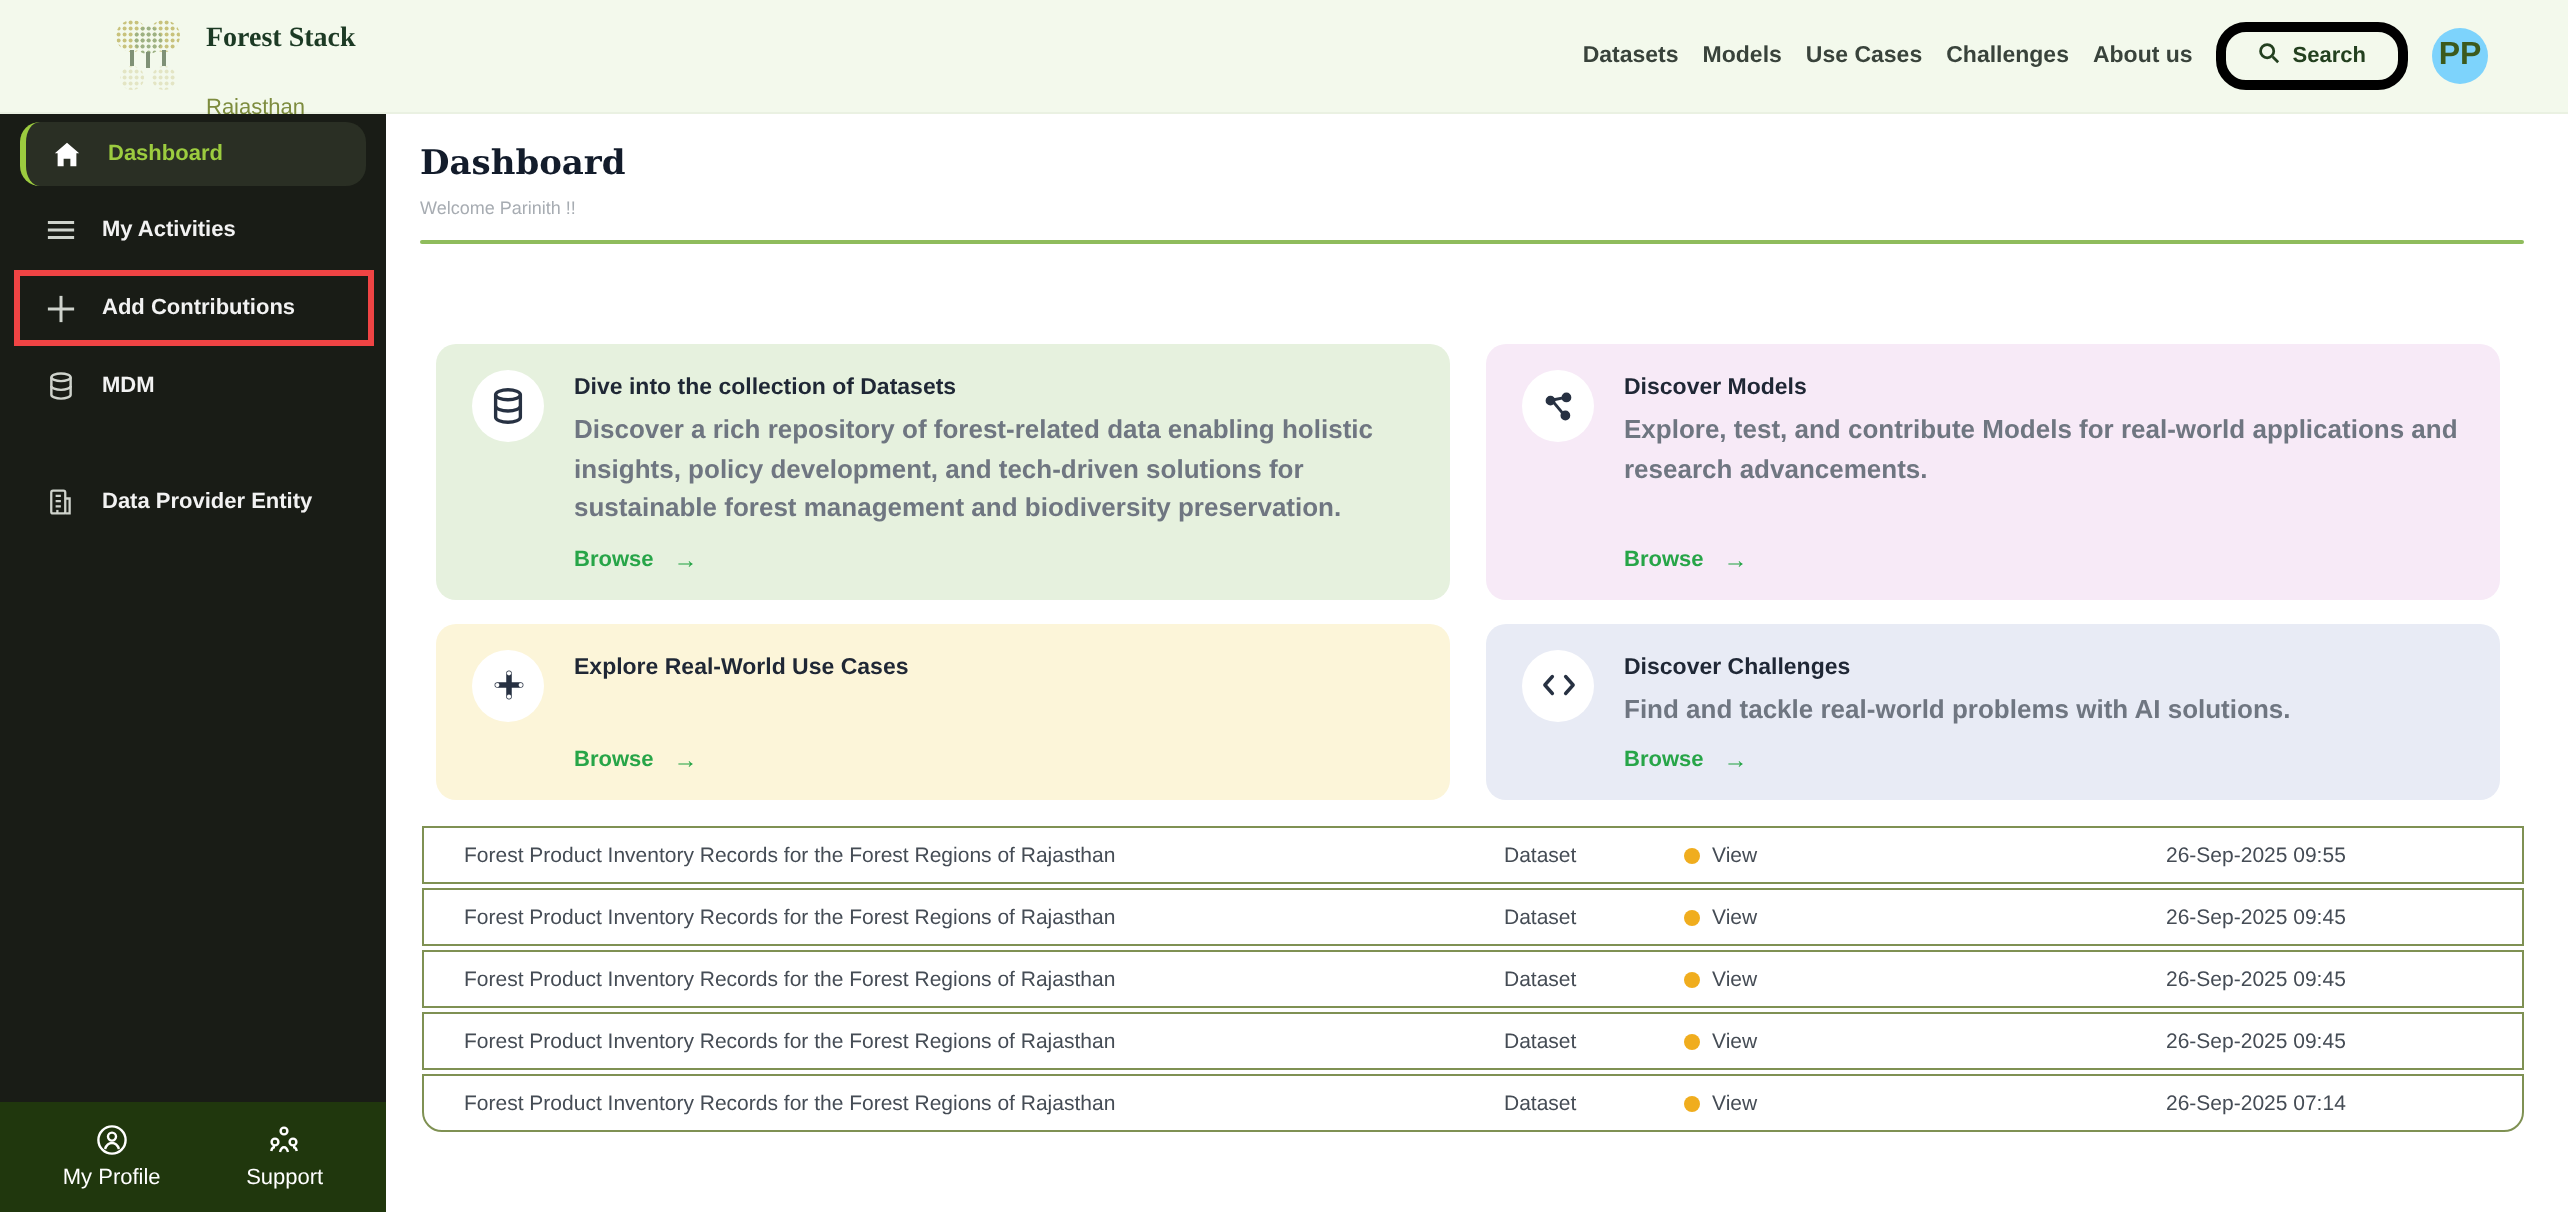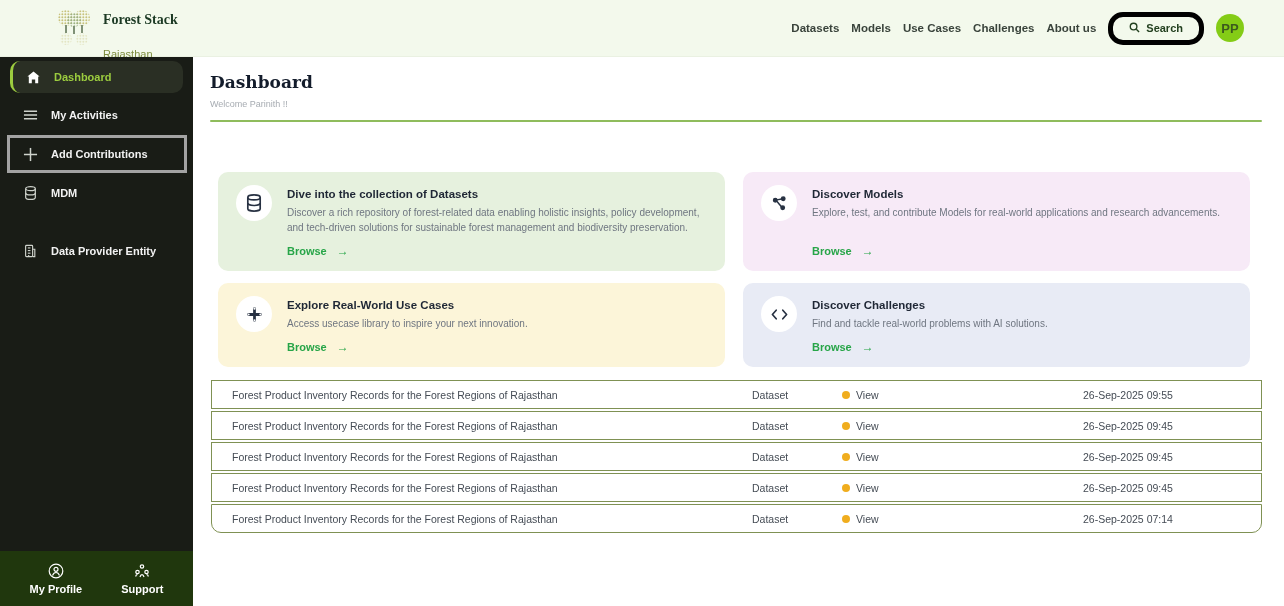--- a/index.html
+++ b/index.html
@@ -11,61 +11,61 @@
     justify-content:space-between; padding:0 40px 0 55px; border-bottom:1px solid #eaf1e2; }
   .brand { display:flex; align-items:center; gap:10px; }
   .brand-text .brand-title { font-family:Liberation Serif, serif; font-weight:bold;
     font-size:14px; color:#1c3a24; line-height:1.2;margin-top:16px; }
   .brand-text .brand-sub { font-size:11px; color:#7d8c3e; margin-top:20px; }
   .topnav { display:flex; align-items:center; gap:12px; }
   .topnav a { text-decoration:none; font-size:11.5px; font-weight:700; color:#39433b; cursor:pointer; }
   .search-btn { display:flex; align-items:center; gap:6px; border:5px solid #000000;
     border-radius:15px; padding:5px 16px; background:transparent; cursor:pointer;
     font-size:11px; font-weight:700; color:#23401f; }
-  .avatar { width:28px; height:28px; border-radius:50%; background:#84cc16; color:#3c5a1d;
-    font-size:13px; font-weight:700; display:flex; align-items:center; justify-content:center; }
+  .avatar { width:28px; height:28px; border-radius:50%; background:#7dd3fc; color:#3c5a1d;
+    font-size:16px; font-weight:700; display:flex; align-items:center; justify-content:center; }
 
   
   .shell { display:flex; height:549px; }
 
   
   .sidebar { width:193px; background:#191c16; color:#fff; display:flex;
     flex-direction:column; position:relative; flex-shrink:0; }
   .sb-heading { font-size:13px; font-weight:700; padding:26px 22px 18px 22px; }
   .sb-item { display:flex; align-items:center; gap:13px; padding:8px 12px 8px 22px;
     font-size:11px; font-weight:600; color:#f2f2f2; cursor:pointer; min-height:31px; }
   .sb-item .ic { width:16px; height:16px; display:flex; align-items:center;
     justify-content:center; color:#cfd3cc; flex-shrink:0; }
   .sb-item.active { background:#2a2f24; margin:4px 10px 6px 10px; border-radius:10px;
     border-left:3px solid #9ccc3f; padding-left:12px; color:#9ccc3f; }
   .sb-item.active .ic { color:#fff; }
-  .annotated-wrap { border:3px solid #a3a3a3; margin:4px 6px 4px 7px; }
+  .annotated-wrap { border:3px solid #ef4444; margin:4px 6px 4px 7px; }
   .annotated-wrap .sb-item { padding-left:12px; }
   .caret { margin-left:auto; margin-right:14px; font-size:8px; color:#d8dcd4; }
   .sb-gap { height:26px; }
   .sb-footer { margin-top:auto; background:#20370d; height:55px; display:flex;
     align-items:center; justify-content:space-around; padding:0 10px; }
   .sb-footer .foot-item { display:flex; flex-direction:column; align-items:center;
-    gap:2px; font-size:11px; font-weight:700; color:#fff; cursor:pointer; }
+    gap:2px; font-size:11px; font-weight:400; color:#fff; cursor:pointer; }
 
   
   .main { flex:1; background:#fff; padding:15px 22px 0 17px; overflow:hidden; }
   .page-title { font-family:"DejaVu Serif", serif; font-weight:bold; font-size:17px;
     color:#131c2b; }
   .welcome { font-size:9px; color:#a7acb2; margin-top:7px; }
   .divider { height:2px; background:#8fbc5c; margin-top:11px; border-radius:2px; }
 
   
   .cards { display:grid; grid-template-columns:1fr 1fr; gap:12px 18px; margin:50px 12px 0 8px; }
   .card { border-radius:10px; padding:13px 18px; display:flex; gap:15px; }
   .card .bubble { width:36px; height:36px; border-radius:50%; background:#fff;
     display:flex; align-items:center; justify-content:center; flex-shrink:0; color:#273142; }
   .card-body { display:flex; flex-direction:column; flex:1; }
   .card-title { font-size:11.5px; font-weight:700; color:#1f2735; margin-top:3px; }
-  .card-desc { font-size:10px; color:#6f7681; line-height:1.5; margin-top:5px; max-width:480px; }
+  .card-desc { font-size:13px; color:#6f7681; line-height:1.5; margin-top:5px; max-width:480px;font-weight:bold; }
   .browse { margin-top:auto; padding-top:9px; display:flex; align-items:center; gap:10px;
     font-size:11px; font-weight:700; color:#27a548; cursor:pointer; }
   .browse .arrow { font-weight:400; font-size:12px; }
 
   
   .table { margin:13px 0 0 1px; }
   .trow { display:grid; grid-template-columns:520px 90px 241px 1fr;
     border:1px solid #7f9153; background:#fff; align-items:center;
     min-height:29px; margin-top:2px; font-size:10.5px; color:#454c55; }
   .trow > div { padding:0 0 0 20px; }
@@ -268,21 +268,20 @@
             <line x1="8" y1="2.5" x2="8" y2="13.5"></line>
               <line x1="2.5" y1="8" x2="13.5" y2="8"></line>
             <circle cx="8" cy="2.5" r="1" fill="#fff" stroke="none"></circle>
             <circle cx="8" cy="13.5" r="1" fill="#fff" stroke="none"></circle>
             <circle cx="2.5" cy="8" r="1" fill="#fff" stroke="none"></circle>
             <circle cx="13.5" cy="8" r="1" fill="#fff" stroke="none"></circle>
           </svg>
         </div>
         <div class="card-body">
           <div class="card-title">Explore Real-World Use Cases</div>
-          <div class="card-desc">Access usecase library to inspire your next innovation.</div>
           <div class="browse">
             <span>Browse</span>
             <span class="arrow">→</span>
           </div>
         </div>
       </div>
 
       <div class="card" style="background:#e8ebf5">
         <div class="bubble">
           <svg width="17" height="13" viewBox="0 0 18 12" fill="none" stroke="#273142" stroke-width="1.8" stroke-linecap="round" stroke-linejoin="round">

